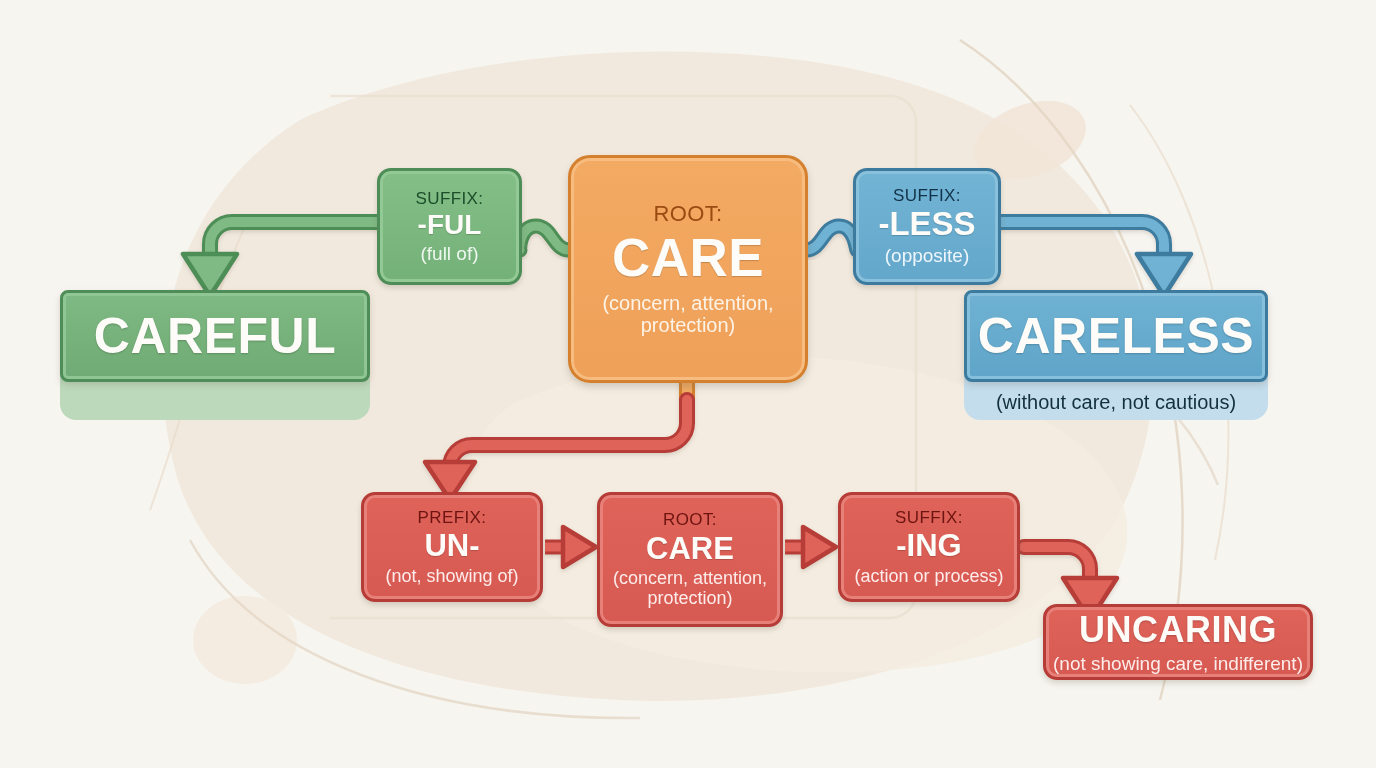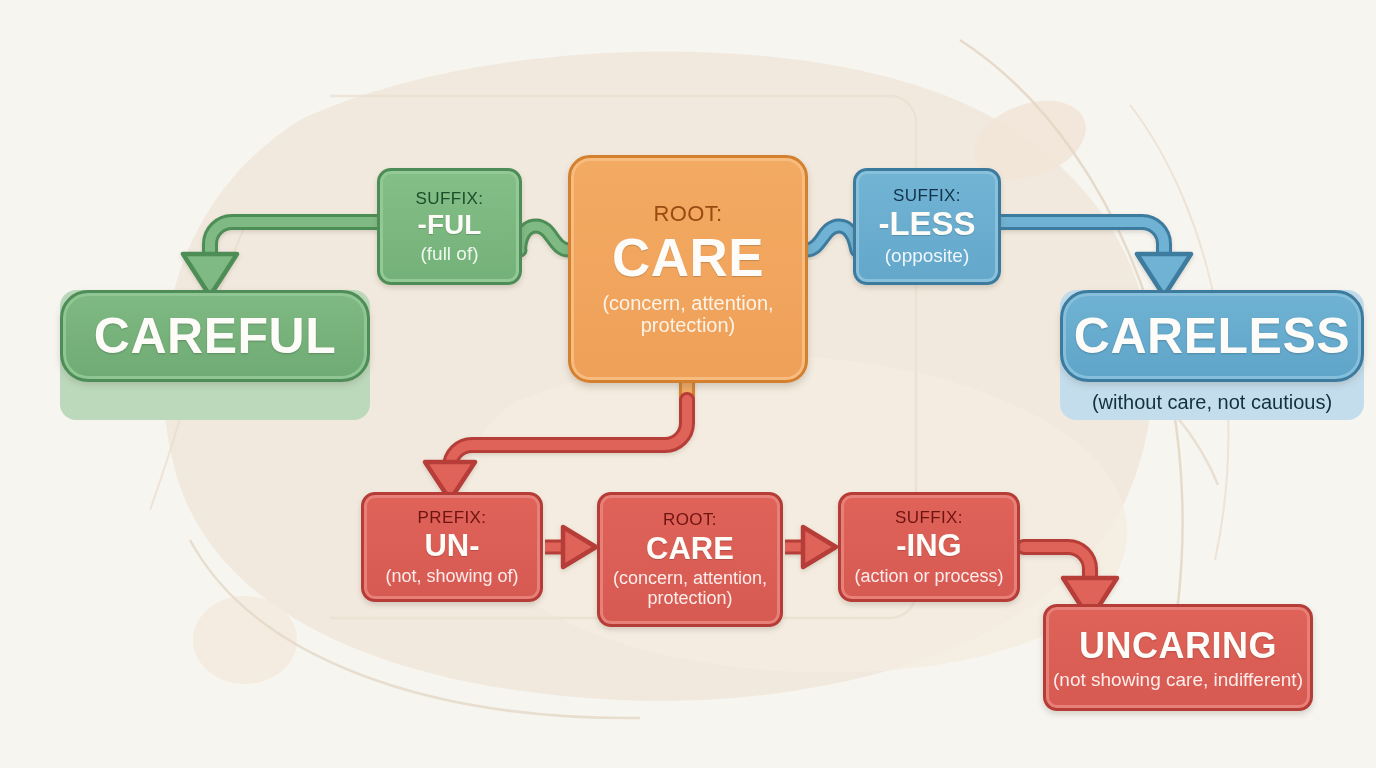--- a/index.html
+++ b/index.html
@@ -65,21 +65,21 @@
   .orange-root .gloss{font-size:20px;color:#fdf3e7;}
 
   
   .result{position:absolute;box-sizing:border-box;}
   .result .band{
     position:absolute;left:0;right:0;top:0;bottom:0;
     border-radius:16px;
   }
   .result .pill{
     position:absolute;left:0;right:0;top:0;height:92px;
-    box-sizing:border-box;border-radius:28px;
+    box-sizing:border-box;border-radius:8px;
     display:flex;align-items:center;justify-content:center;
   }
   .result .word{
     font-weight:bold;font-size:50px;color:#fdfcf8;letter-spacing:.5px;
     text-shadow:0 1px 2px rgba(0,0,0,.2);
   }
   .result .caption{
     position:absolute;left:0;right:0;bottom:6px;
     text-align:center;font-size:20px;
   }
@@ -208,21 +208,21 @@
     <div class="gloss">(opposite)</div>
   </div>
 
   <div class="result green" style="left:60px;top:290px;width:310px;height:130px;">
     <div class="band"></div>
     <div class="pill">
       <span class="word">CAREFUL</span>
     </div>
   </div>
 
-  <div class="result blue" style="left:1060px;top:290px;width:304px;height:130px;">
+  <div class="result blue" style="left:964px;top:290px;width:304px;height:130px;">
     <div class="band"></div>
     <div class="pill">
       <span class="word">CARELESS</span>
     </div>
     <div class="caption">(without care, not cautious)</div>
   </div>
 
   <div class="card red-affix" style="left:361px;top:492px;width:182px;height:110px;">
     <div class="kind">PREFIX:</div>
     <div class="morph">UN-</div>
@@ -234,18 +234,18 @@
     <div class="morph">CARE</div>
     <div class="gloss" style="max-width:170px;">(concern, attention, protection)</div>
   </div>
 
   <div class="card red-affix" style="left:838px;top:492px;width:182px;height:110px;">
     <div class="kind">SUFFIX:</div>
     <div class="morph">-ING</div>
     <div class="gloss">(action or process)</div>
   </div>
 
-  <div class="result red-solid" style="left:1043px;top:604px;width:270px;height:107px;">
+  <div class="result red-solid" style="left:1043px;top:604px;width:270px;height:76px;">
     <span class="word">UNCARING</span>
     <span class="caption">(not showing care, indifferent)</span>
   </div>
 
 </div>
 
 </body></html>

